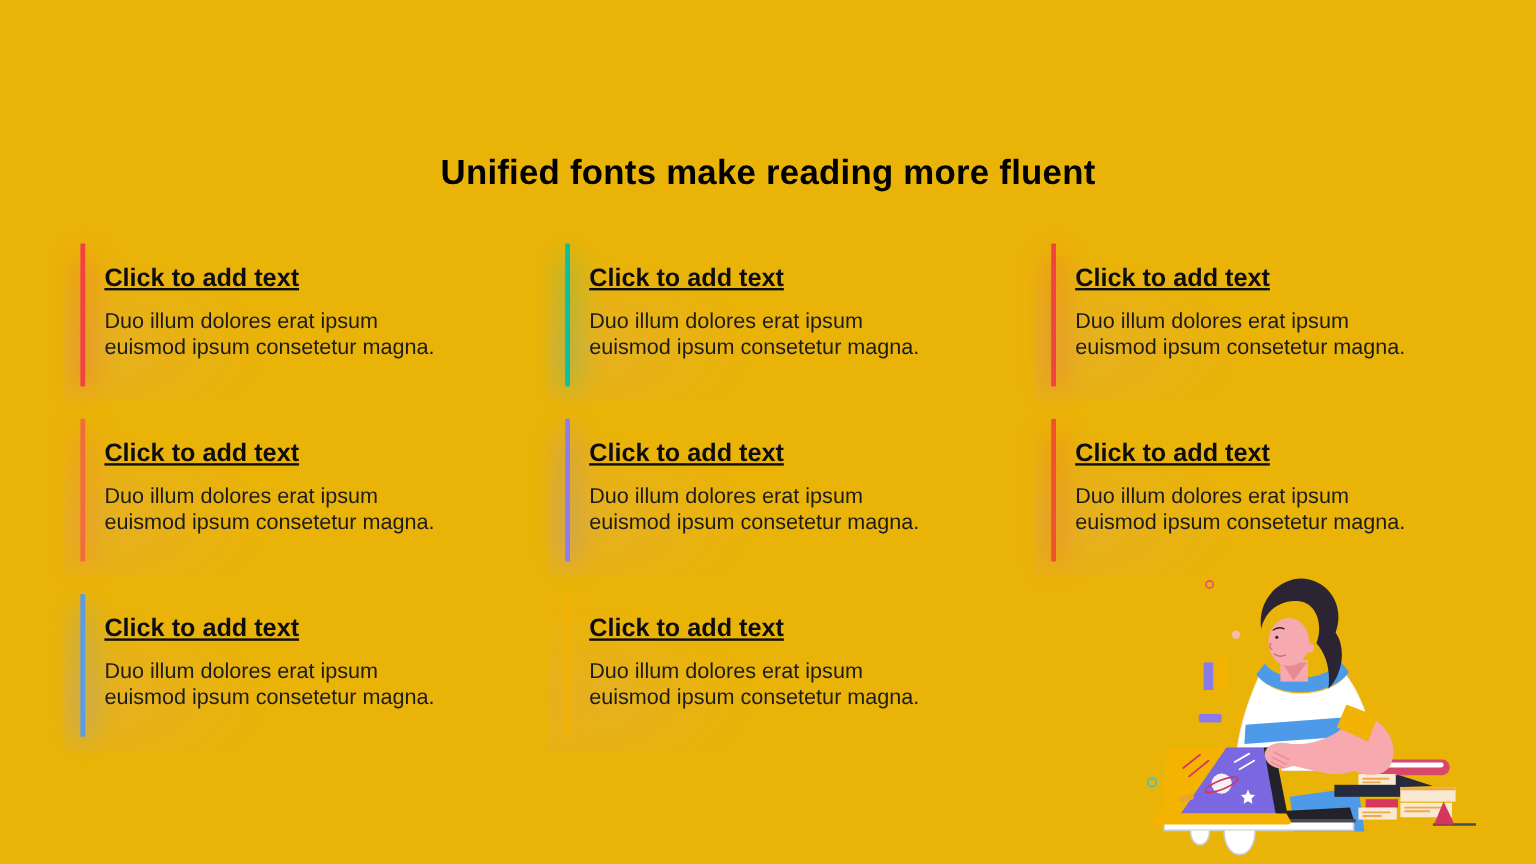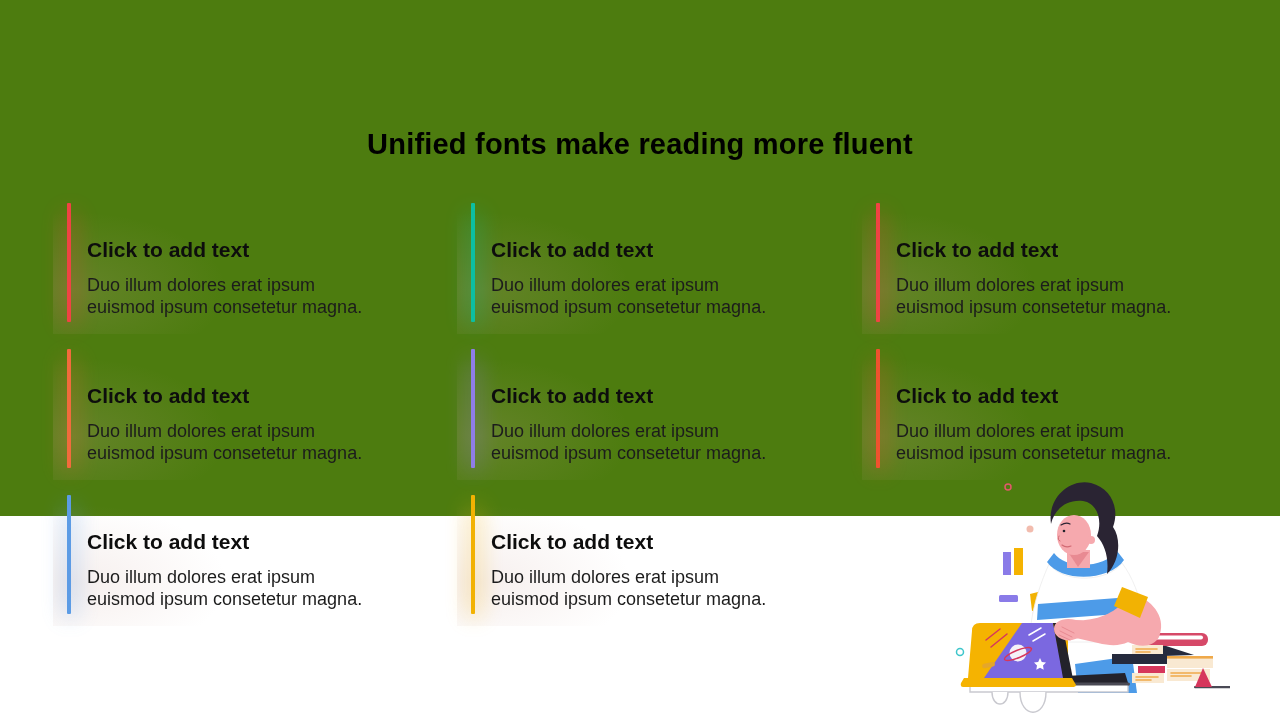--- a/index.html
+++ b/index.html
@@ -1,31 +1,31 @@
 <!DOCTYPE html>
 <html><head>
 <meta charset="utf-8">
 <style>
   * { margin:0; padding:0; box-sizing:border-box; }
   html,body { width:1280px; height:720px; background:#ffffff; overflow:hidden;
               font-family:"Liberation Sans","DejaVu Sans",sans-serif; }
-  .slide { position:relative; width:1280px; height:516px; background:#4d7c0f; }
+  .slide { position:relative; width:1280px; height:720px; background:#eab308; }
 
   .title { position:absolute; left:0; right:0; top:128px; text-align:center;
            font-size:29px; font-weight:700; color:#000; letter-spacing:.2px; }
 
   .block { position:absolute; width:312px; padding-left:20px; }
   .bar { position:absolute; left:0; top:0; width:4px; height:119px; border-radius:1px; }
   .bar::after { content:""; position:absolute; left:-3px; top:10px; width:12px; height:112px;
                 background:inherit; filter:blur(11px); opacity:.35; }
   .block::before { content:""; position:absolute; left:-14px; top:6px; width:180px; height:125px;
                    background:radial-gradient(ellipse at 12% 65%, rgba(205,165,155,.18), transparent 68%);
                    pointer-events:none; }
-  .block h2 { font-size:21px; line-height:21px; font-weight:700; color:#0d0d0d; margin-top:36px;
-              white-space:nowrap; position:relative; }
+  .block h2 { font-size:21px; line-height:21px; font-weight:700; color:#0d0d0d; margin-top:18px;
+              white-space:nowrap; position:relative;text-decoration:underline; }
   .block p  { font-size:18px; line-height:22px; color:#1c1c1c; margin-top:14px; width:292px; position:relative; }
 
   .b0{left:67px;top:203px} .b1{left:471px;top:203px} .b2{left:876px;top:203px}
   .b3{left:67px;top:349px} .b4{left:471px;top:349px} .b5{left:876px;top:349px}
   .b6{left:67px;top:495px} .b7{left:471px;top:495px}
 
   .illo { position:absolute; left:950px; top:470px; width:280px; height:250px; }
 
   
   .c-hair{fill:var(--hair,#2A2433)} .c-skin{fill:var(--skin,#F6A9AE)}

